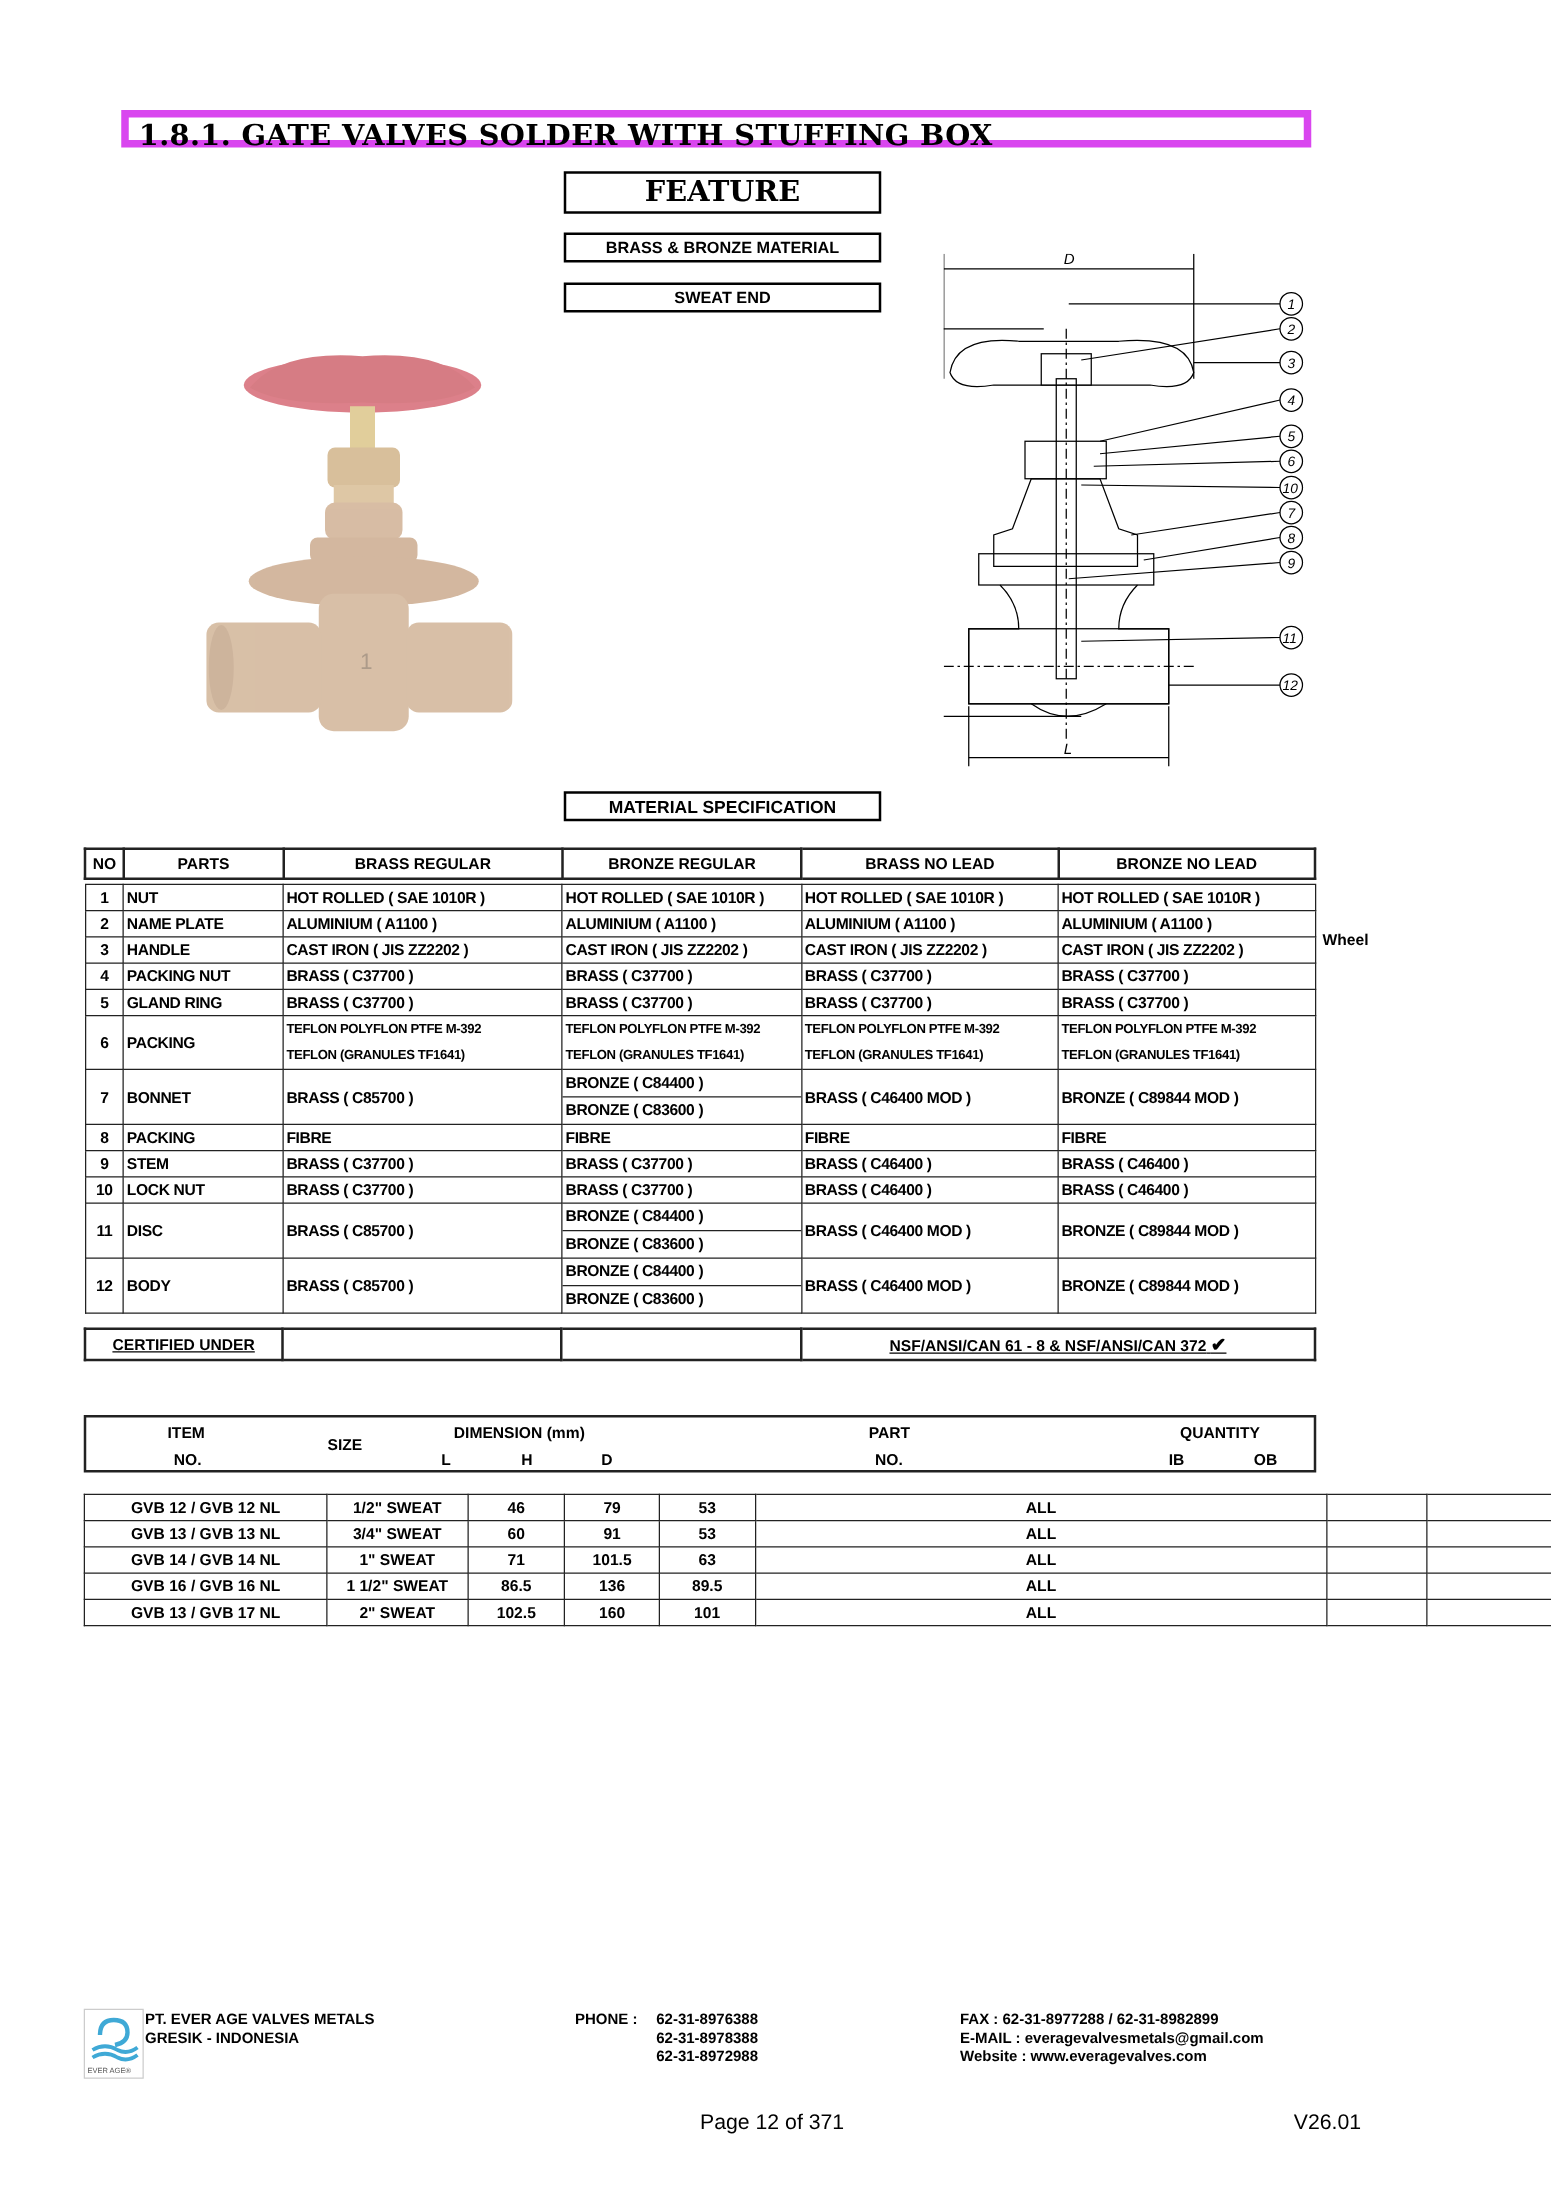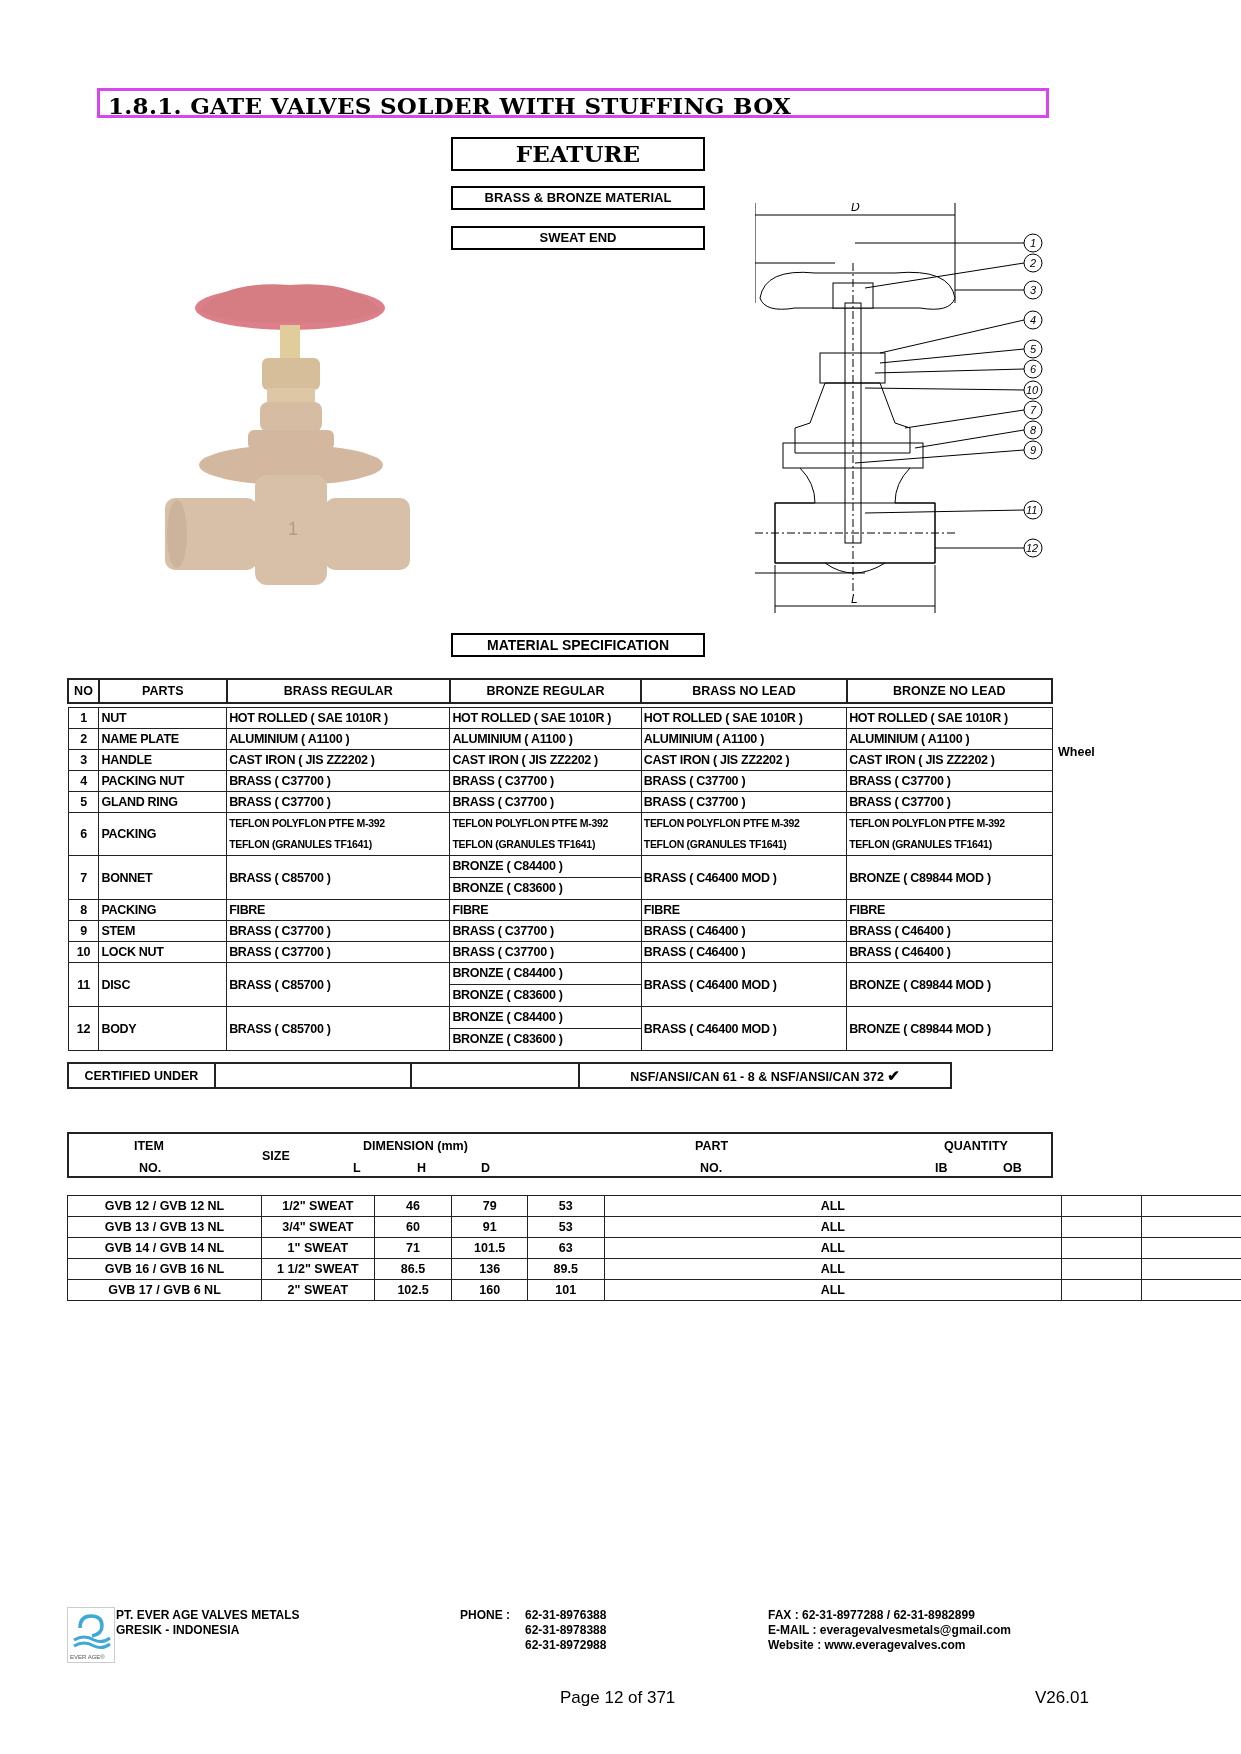--- a/index.html
+++ b/index.html
@@ -1,37 +1,37 @@
 <!DOCTYPE html>
 <html><head>
 <meta charset="utf-8">
 <style>
   html, body { margin:0; padding:0; background:#ffffff; }
   body { width:1241px; height:1754px; position:relative; font-family:"Liberation Sans", sans-serif; color:#000; overflow:hidden; }
   .abs { position:absolute; }
-  .title-box { left:97px; top:88px; width:952px; height:30px; border:3px solid #d946ef; box-sizing:border-box; }
+  .title-box { left:97px; top:88px; width:952px; height:30px; border:6px solid #d946ef; box-sizing:border-box; }
   .title-box span { position:absolute; left:8px; top:1px; font-family:"DejaVu Serif", serif; font-weight:bold; font-size:23px; letter-spacing:0.3px; }
   .feat-box { left:451px; top:137px; width:254px; height:34px; border:2px solid #000; box-sizing:border-box; text-align:center; font-family:"DejaVu Serif", serif; font-weight:bold; font-size:23px; line-height:30px; }
   .small-box { left:451px; width:254px; height:24px; border:2px solid #000; box-sizing:border-box; text-align:center; font-weight:bold; font-size:13px; line-height:20px; }
   .photo { left:165px; top:270px; width:245px; height:322px; }
   .diagram { left:755px; top:203px; width:320px; height:420px; }
 
   table { border-collapse:collapse; }
   .mat { position:absolute; left:67px; top:678px; width:986px; font-size:12.5px; }
   .mat td, .mat th { border:1.5px solid #222; padding:0 2px; height:20px; vertical-align:middle; }
   .mat th { font-weight:bold; text-align:center; height:22px; border-width:2px; }
   .mat td.no { text-align:center; width:26px; font-weight:bold; }
   .mat td.sm { font-size:10.5px; font-weight:bold; }
   .mat td { font-weight:bold; font-size:12.5px; letter-spacing:-0.3px; }
   .mat tr.hdr-gap td { height:3px; padding:0; border-left:0; border-right:0; }
   .split { padding:0 !important; }
   .split div { height:21px; line-height:21px; padding:0 2px; }
   .split div:first-child { border-bottom:1.5px solid #222; }
 
-  .cert { position:absolute; left:67px; top:1062px; width:885px; font-size:12.5px; font-weight:bold; }
+  .cert { position:absolute; left:67px; top:1062px; width:986px; font-size:12.5px; font-weight:bold;text-decoration:underline; }
   .cert td { border:2px solid #222; height:21px; }
 
   .dim-h { position:absolute; left:67px; top:1132px; width:986px; height:46px; border:2px solid #222; box-sizing:border-box; font-size:12.5px; font-weight:bold; }
   .dim-h span { position:absolute; }
   .dim { position:absolute; left:67px; top:1195px; width:1182px; font-size:12.5px; font-weight:bold; }
   .dim td { border:1.5px solid #222; height:20px; text-align:center; padding:0; }
 
   .footer { font-size:12px; font-weight:bold; }
   .logo { left:67px; top:1607px; width:48px; height:56px; border:1px solid #ccc; box-sizing:border-box; }
   .pagenum { left:560px; top:1688px; font-size:17px; }
@@ -370,21 +370,21 @@
         <td>GVB 16 / GVB 16 NL</td>
         <td>1 1/2"  SWEAT</td>
         <td>86.5</td>
         <td>136</td>
         <td>89.5</td>
         <td>ALL</td>
         <td></td>
         <td></td>
       </tr>
     <tr>
-        <td>GVB 17 / GVB 6 NL</td>
+        <td>GVB 13 / GVB 17 NL</td>
         <td>2" SWEAT</td>
         <td>102.5</td>
         <td>160</td>
         <td>101</td>
         <td>ALL</td>
         <td></td>
         <td></td>
       </tr>
   </tbody>
 </table>

